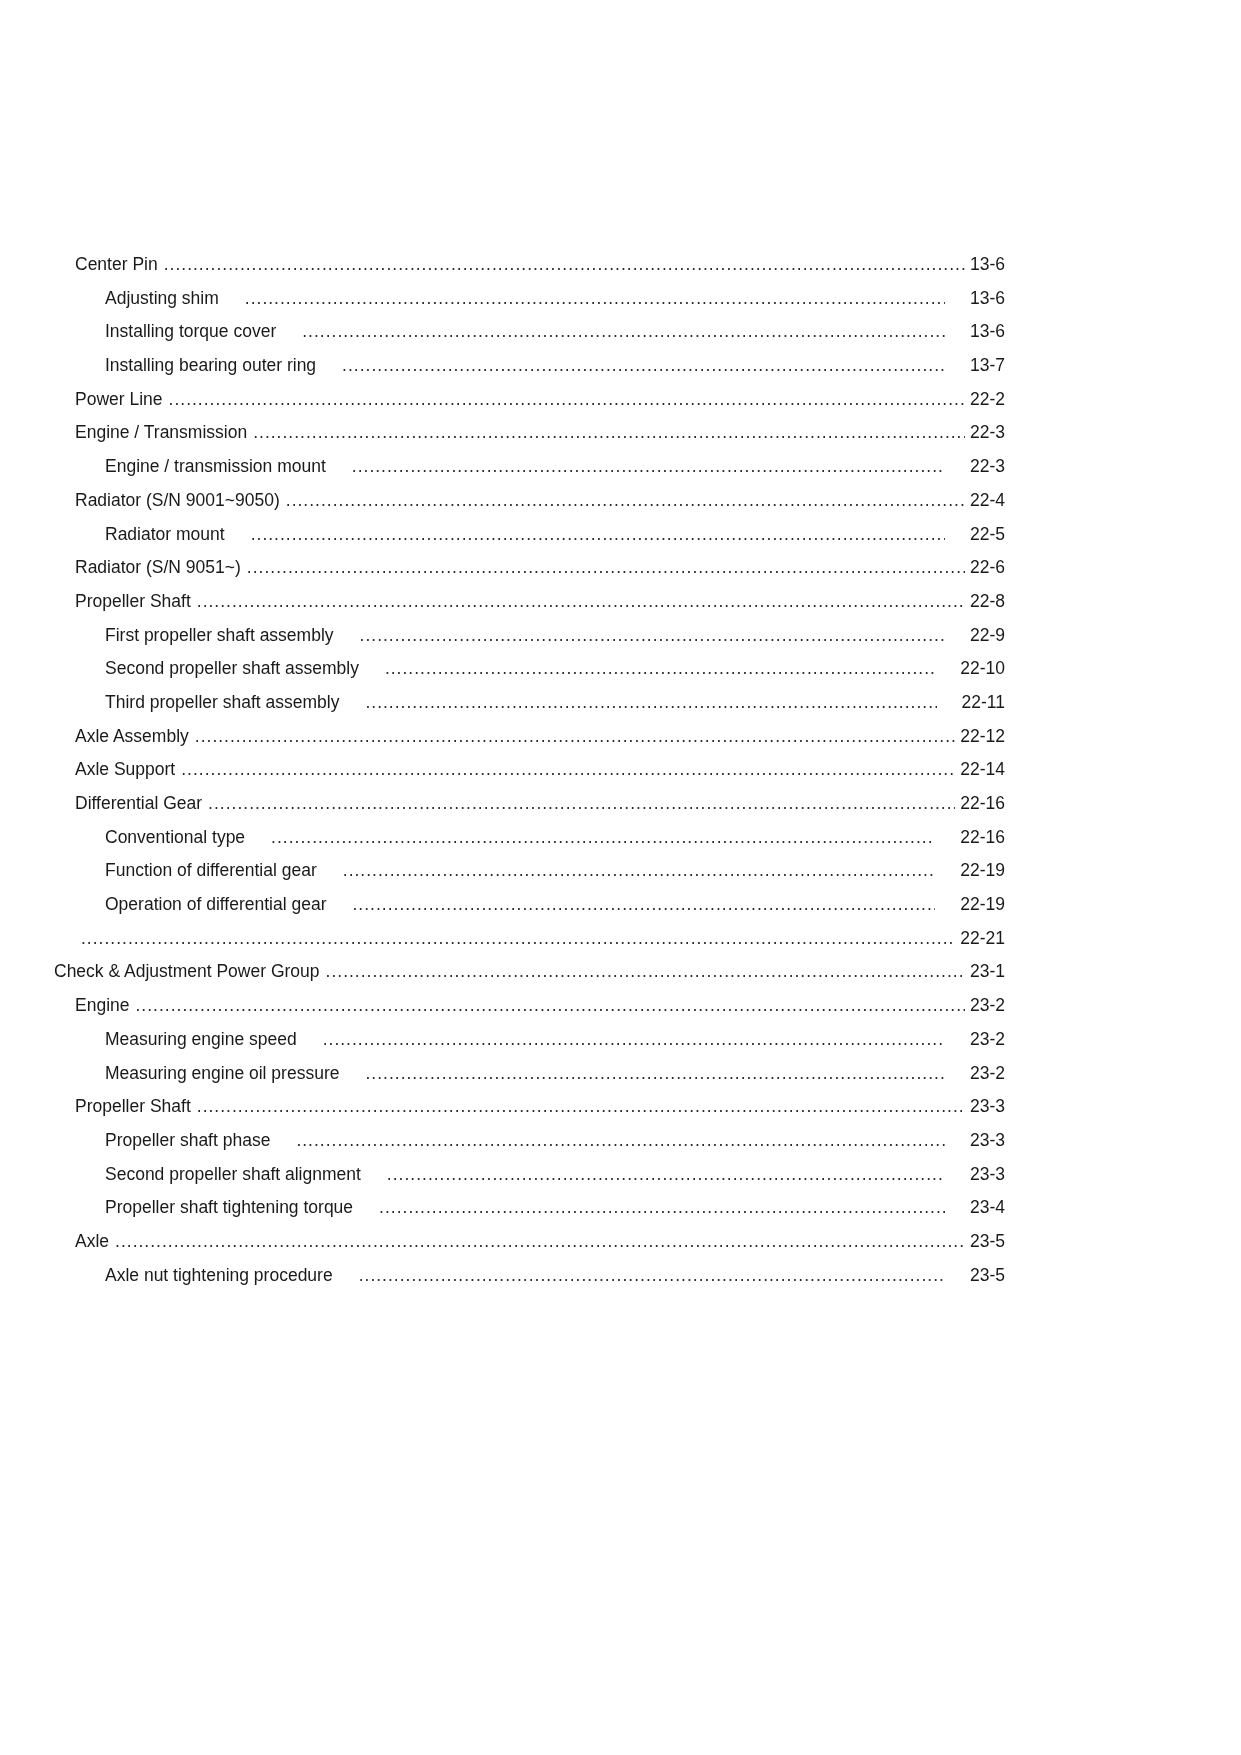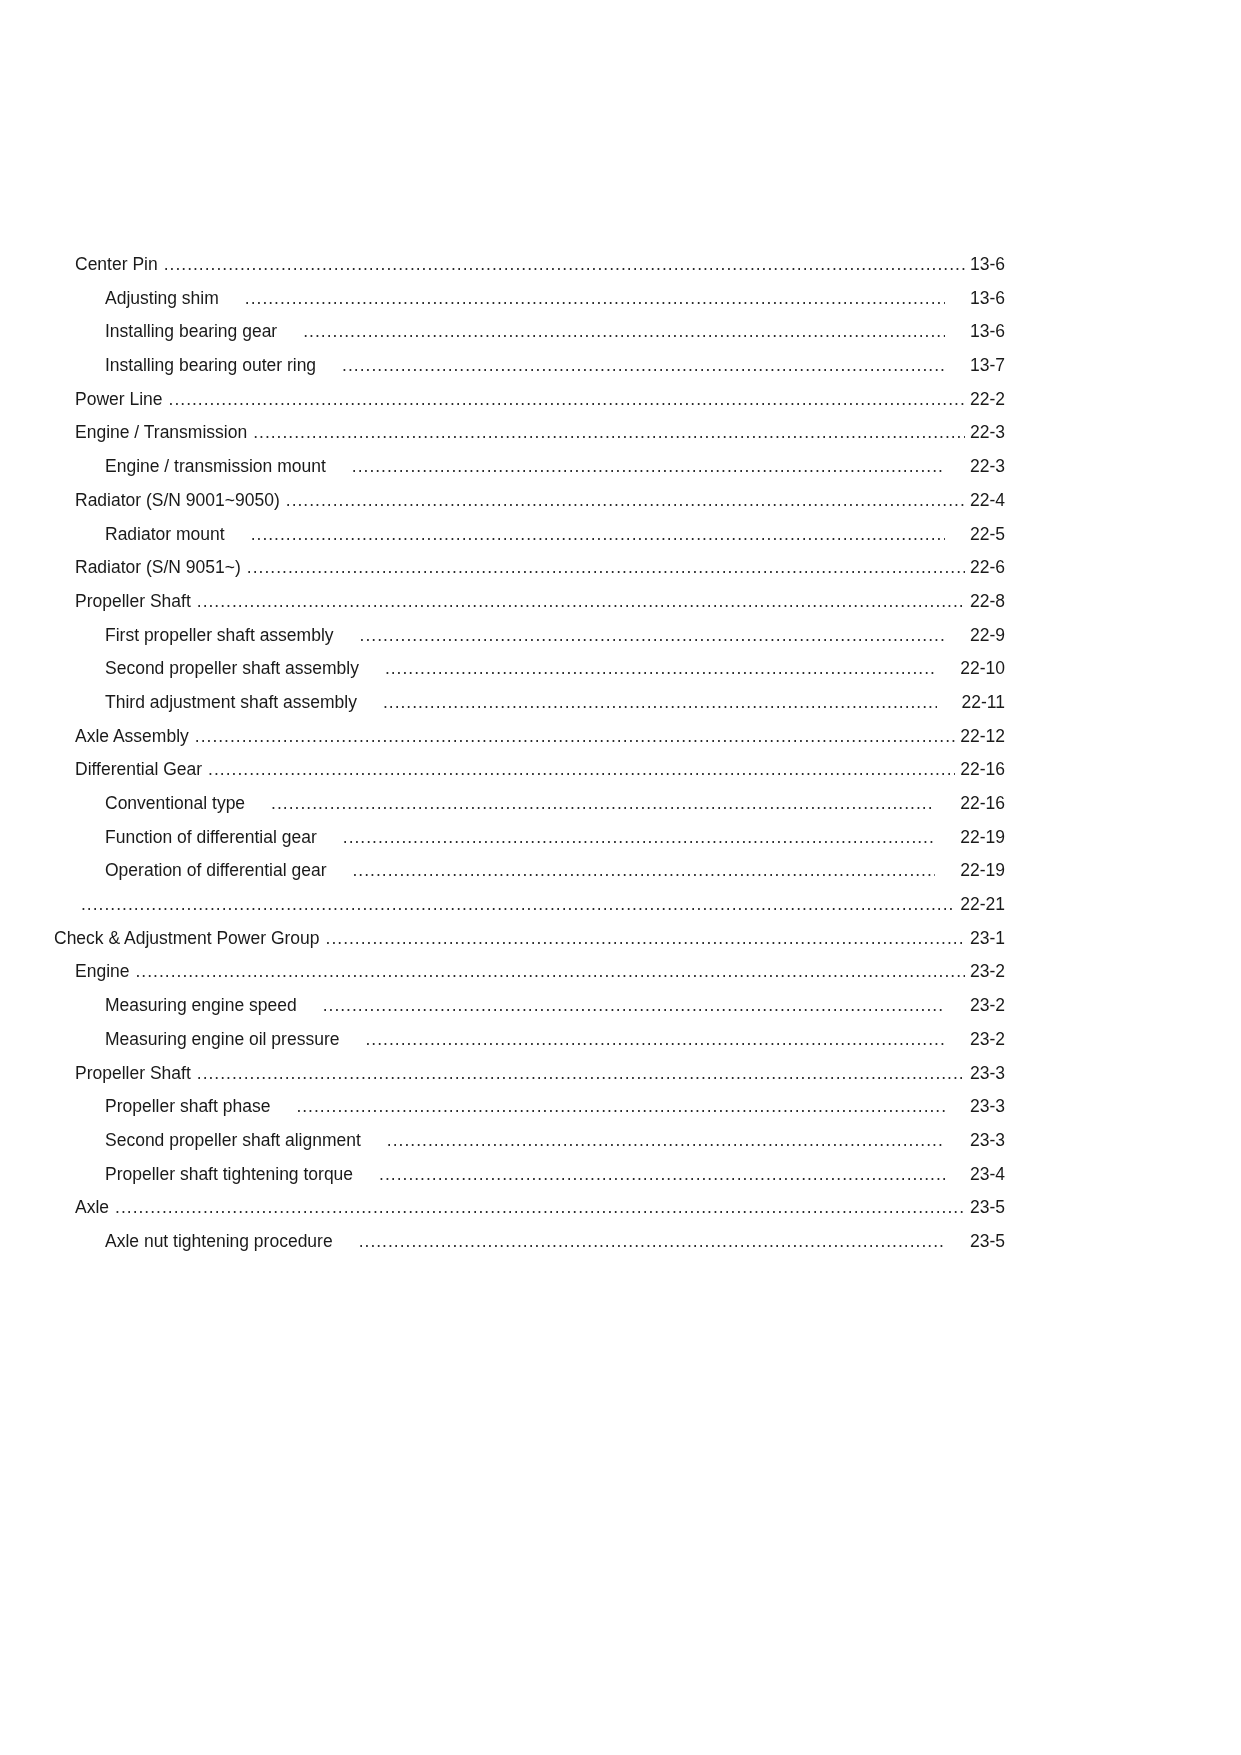--- a/index.html
+++ b/index.html
@@ -62,21 +62,21 @@
     <span class="toc-label">Center Pin</span>
     <span class="toc-dots"></span>
     <span class="toc-page">13-6</span>
   </div>
       <div class="toc-row level-2">
     <span class="toc-label">Adjusting shim</span>
     <span class="toc-dots"></span>
     <span class="toc-page">13-6</span>
   </div>
       <div class="toc-row level-2">
-    <span class="toc-label">Installing bearing gear</span>
+    <span class="toc-label">Installing torque cover</span>
     <span class="toc-dots"></span>
     <span class="toc-page">13-6</span>
   </div>
       <div class="toc-row level-2">
     <span class="toc-label">Installing bearing outer ring</span>
     <span class="toc-dots"></span>
     <span class="toc-page">13-7</span>
   </div>
       <div class="toc-row level-1">
     <span class="toc-label">Power Line</span>
@@ -117,28 +117,33 @@
     <span class="toc-label">First propeller shaft assembly</span>
     <span class="toc-dots"></span>
     <span class="toc-page">22-9</span>
   </div>
       <div class="toc-row level-2">
     <span class="toc-label">Second propeller shaft assembly</span>
     <span class="toc-dots"></span>
     <span class="toc-page">22-10</span>
   </div>
       <div class="toc-row level-2">
-    <span class="toc-label">Third adjustment shaft assembly</span>
+    <span class="toc-label">Third propeller shaft assembly</span>
     <span class="toc-dots"></span>
     <span class="toc-page">22-11</span>
   </div>
       <div class="toc-row level-1">
     <span class="toc-label">Axle Assembly</span>
     <span class="toc-dots"></span>
     <span class="toc-page">22-12</span>
+  </div>
+      <div class="toc-row level-1">
+    <span class="toc-label">Axle Support</span>
+    <span class="toc-dots"></span>
+    <span class="toc-page">22-14</span>
   </div>
       <div class="toc-row level-1">
     <span class="toc-label">Differential Gear</span>
     <span class="toc-dots"></span>
     <span class="toc-page">22-16</span>
   </div>
       <div class="toc-row level-2">
     <span class="toc-label">Conventional type</span>
     <span class="toc-dots"></span>
     <span class="toc-page">22-16</span>

